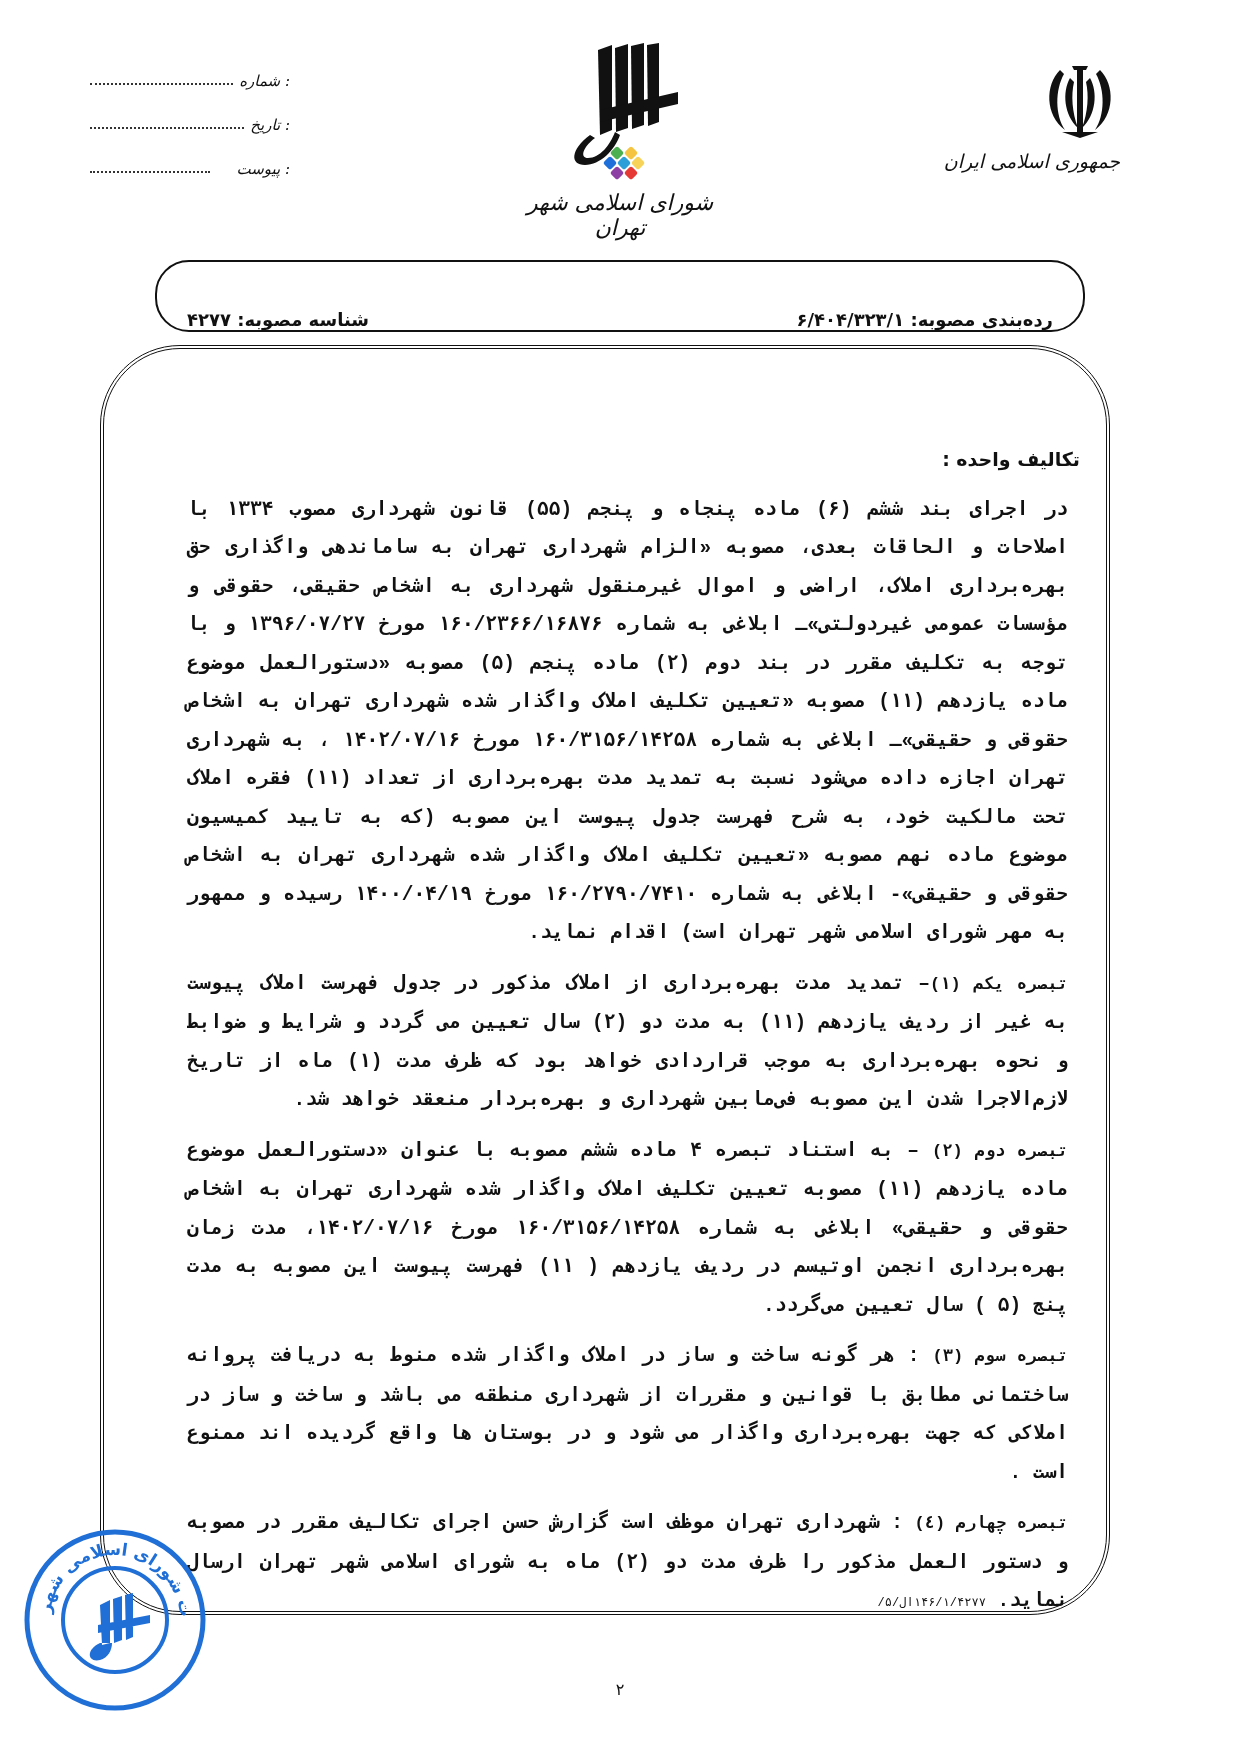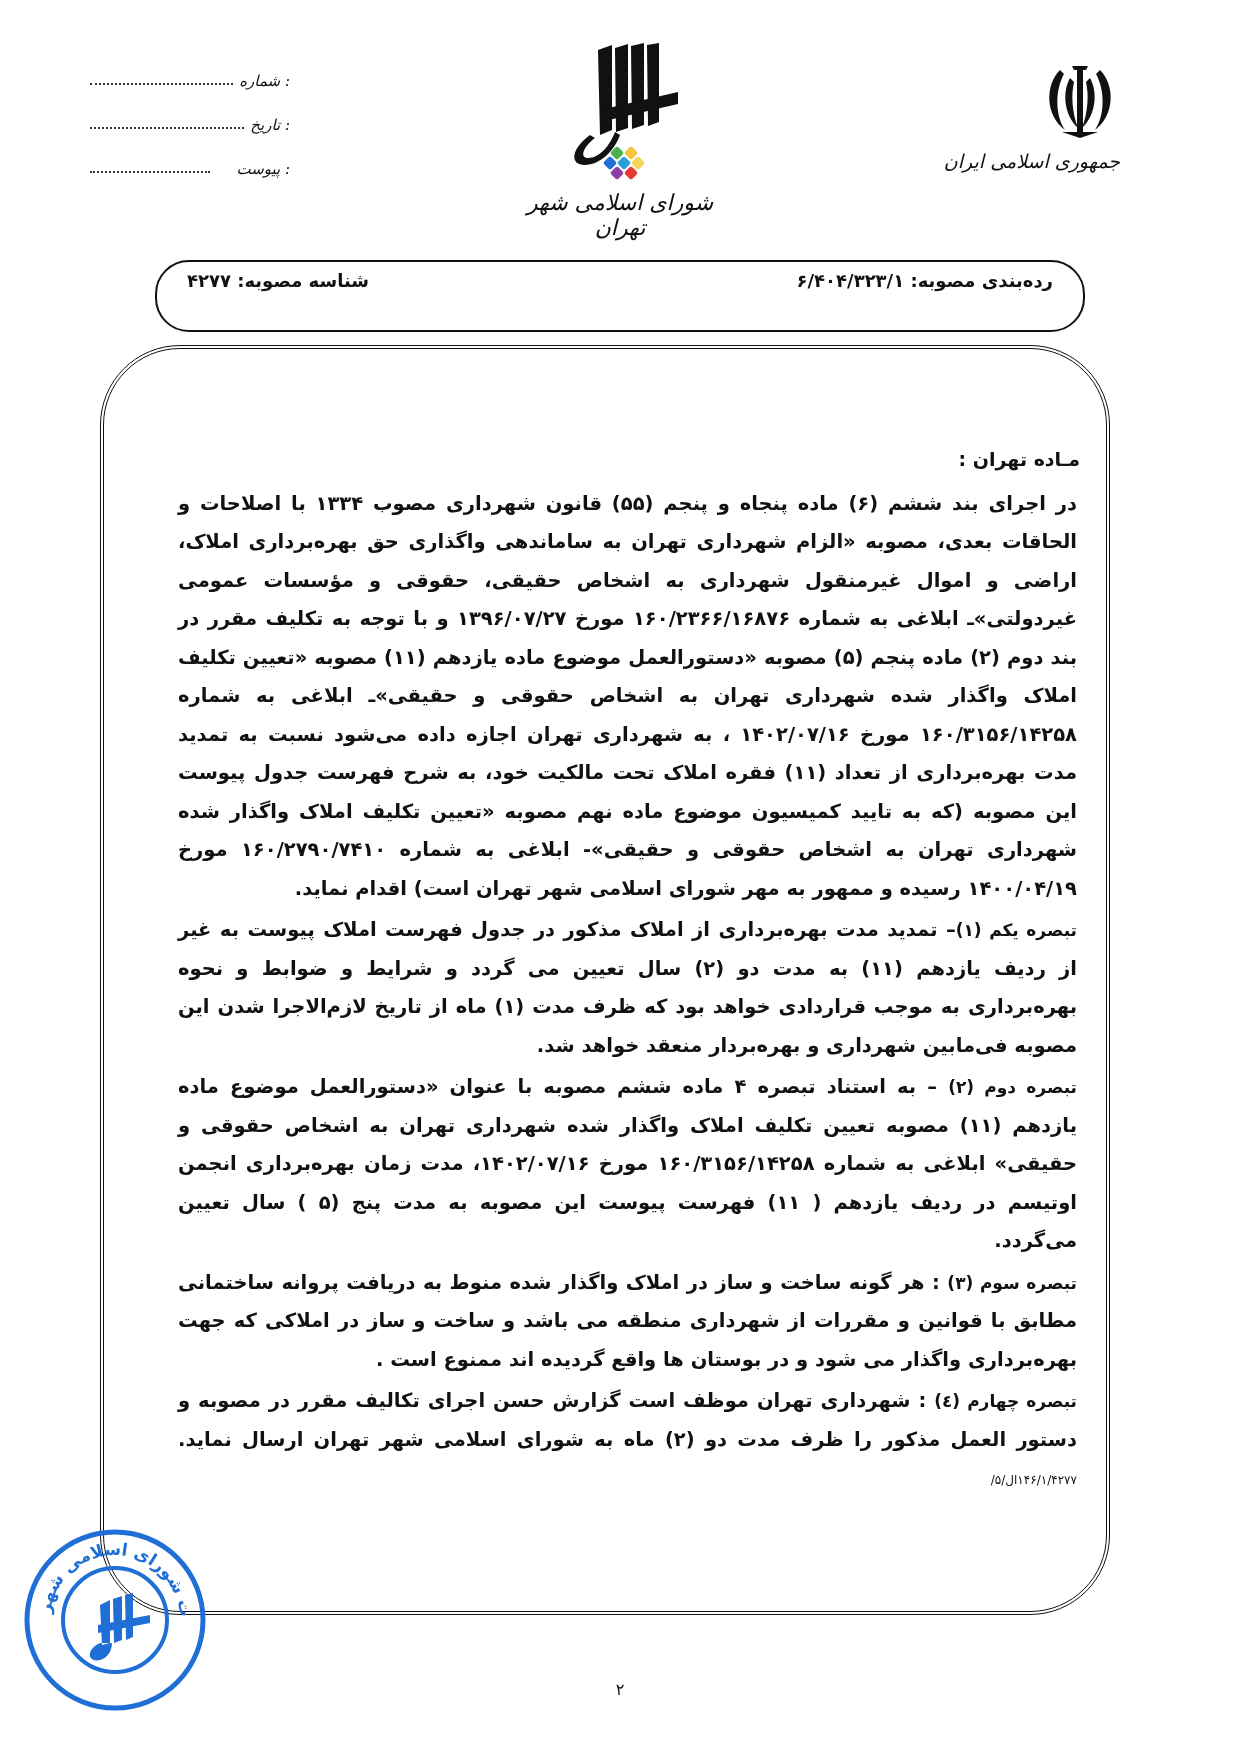--- a/index.html
+++ b/index.html
@@ -20,33 +20,33 @@
                   font-family:"DejaVu Serif", serif; font-style:italic; font-size:22px; }
 
   
   .emblem { left:1040px; top:60px; width:80px; height:80px; }
   .emblem-text { left:942px; top:150px; width:180px; text-align:center;
                  font-family:"DejaVu Serif", serif; font-style:italic; font-size:19px; }
 
   
   .info-box { left:155px; top:260px; width:930px; height:72px;
               border:2px solid #111; border-radius:34px; box-sizing:border-box;
-              display:flex; flex-direction:row-reverse; align-items:flex-start;
-              justify-content:space-between; padding:8px 30px; direction:rtl; }
+              display:flex; flex-direction:row-reverse; align-items:flex-end;
+              justify-content:space-between; padding:0 30px; direction:rtl; }
   .info-item { font-weight:bold; font-size:18px; white-space:nowrap; }
   .info-right { margin-left:0; }
   .info-left { margin-right:0; }
 
   
   .frame { left:100px; top:345px; width:1010px; height:1270px;
            border:4px double #111; border-radius:80px; box-sizing:border-box; }
   .content { left:175px; top:440px; width:905px; direction:rtl; text-align:justify;
              font-size:19.5px; line-height:38.5px; font-weight:bold; }
   .section-title { font-size:19px; font-weight:bold; margin-bottom:6px; letter-spacing:1px; }
-  .para { margin:3px; }
+  .para { margin:12px;font-family:Liberation Mono, monospace; }
   .note-title { font-weight:900; font-size:17px; }
   .ref-code { font-size:12px; font-weight:normal; }
 
   
   .stamp { left:20px; top:1525px; width:190px; height:190px; }
 
   .page-number { left:600px; top:1680px; width:40px; text-align:center;
                  font-family:"DejaVu Serif", serif; font-size:16px; }
 </style>
 </head>
@@ -106,21 +106,21 @@
   </div>
   <div class="info-item info-left" style="margin-left:32px;">
     <span>رده‌بندی مصوبه:</span>
     <span>۶/۴۰۴/۳۲۳/۱</span>
   </div>
 </div>
 
 <div class="abs frame"></div>
 
 <div class="abs content">
-  <div class="section-title">مـاده تهران :</div>
+  <div class="section-title">تکالیف واحده :</div>
   <p class="para">در اجرای بند ششم (۶) ماده پنجاه و پنجم (۵۵) قانون شهرداری مصوب ۱۳۳۴ با اصلاحات و الحاقات بعدی، مصوبه «الزام شهرداری تهران به ساماندهی واگذاری حق بهره‌برداری املاک، اراضی و اموال غیرمنقول شهرداری به اشخاص حقیقی، حقوقی و مؤسسات عمومی غیردولتی»ـ ابلاغی به شماره ۱۶۰/۲۳۶۶/۱۶۸۷۶ مورخ ۱۳۹۶/۰۷/۲۷ و با توجه به تکلیف مقرر در بند دوم (۲) ماده پنجم (۵) مصوبه «دستورالعمل موضوع ماده یازدهم (۱۱) مصوبه «تعیین تکلیف املاک واگذار شده شهرداری تهران به اشخاص حقوقی و حقیقی»ـ ابلاغی به شماره ۱۶۰/۳۱۵۶/۱۴۲۵۸ مورخ ۱۴۰۲/۰۷/۱۶ ، به شهرداری تهران اجازه داده می‌شود نسبت به تمدید مدت بهره‌برداری از تعداد (۱۱) فقره املاک تحت مالکیت خود، به شرح فهرست جدول پیوست این مصوبه (که به تایید کمیسیون موضوع ماده نهم مصوبه «تعیین تکلیف املاک واگذار شده شهرداری تهران به اشخاص حقوقی و حقیقی»- ابلاغی به شماره ۱۶۰/۲۷۹۰/۷۴۱۰ مورخ ۱۴۰۰/۰۴/۱۹ رسیده و ممهور به مهر شورای اسلامی شهر تهران است) اقدام نماید.</p>
 
   <p class="para">
     <span class="note-title">تبصره یکم (۱)</span><span>– تمدید مدت بهره‌برداری از املاک مذکور در جدول فهرست املاک پیوست به غیر از ردیف یازدهم (۱۱) به مدت دو (۲) سال تعیین می گردد و شرایط و ضوابط و نحوه بهره‌برداری به موجب قراردادی خواهد بود که ظرف مدت (۱) ماه از تاریخ لازم‌الاجرا شدن این مصوبه فی‌مابین شهرداری و بهره‌بردار منعقد خواهد شد.</span>
   </p>
   <p class="para">
     <span class="note-title">تبصره دوم (۲)</span><span> – به استناد تبصره ۴ ماده ششم مصوبه با عنوان «دستورالعمل موضوع ماده یازدهم (۱۱) مصوبه تعیین تکلیف املاک واگذار شده شهرداری تهران به اشخاص حقوقی و حقیقی» ابلاغی به شماره ۱۶۰/۳۱۵۶/۱۴۲۵۸ مورخ ۱۴۰۲/۰۷/۱۶، مدت زمان بهره‌برداری انجمن اوتیسم در ردیف یازدهم ( ۱۱) فهرست پیوست این مصوبه به مدت پنج (۵ ) سال تعیین می‌گردد.</span>
   </p>
   <p class="para">
     <span class="note-title">تبصره سوم (۳)</span><span> : هر گونه ساخت و ساز در املاک واگذار شده منوط به دریافت پروانه ساختمانی مطابق با قوانین و مقررات از شهرداری منطقه می باشد و ساخت و ساز در املاکی که جهت بهره‌برداری واگذار می شود و در بوستان ها واقع گردیده اند ممنوع است .</span>

